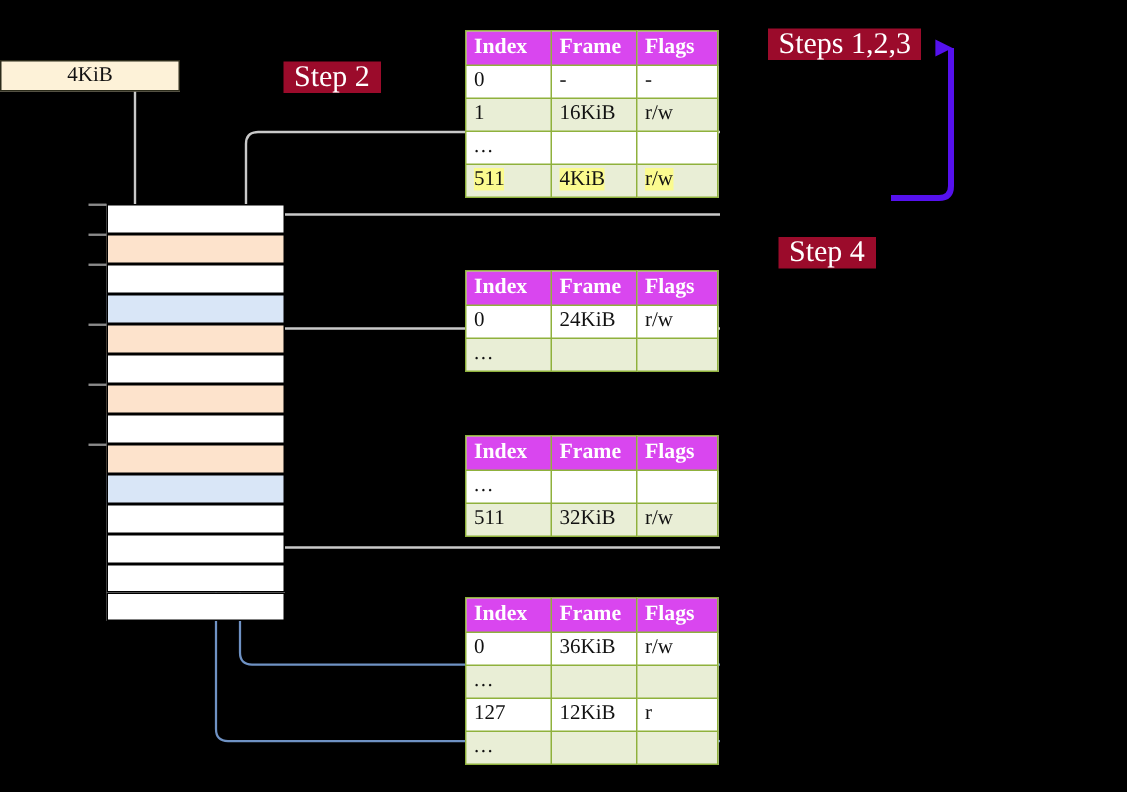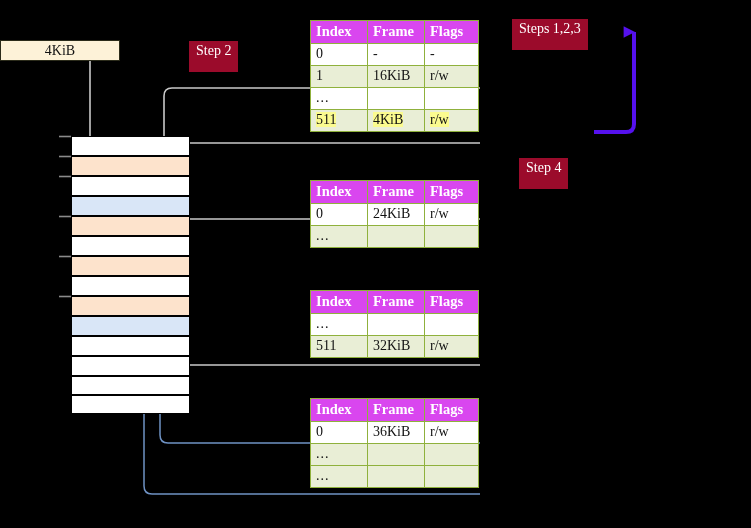--- a/index.html
+++ b/index.html
@@ -41,23 +41,23 @@
     color: #111111;
     font-size: 14px;
     line-height: 19px;
     text-align: center;
   }
 
   
   .badge {
     position: absolute;
     color: #ffffff;
-    font-size: 14px;
+    font-size: 20px;
     line-height: 18px;
-    padding: 1px 7px 12px 7px;
+    padding: 1px 7px 2px 7px;
     white-space: nowrap;
     text-align: center;
   }
   .badge-red    { background: #9b0b2b; }
   .badge-purple { background: #5511ee; }
 
   #badge-step0  { left: 189px; top: 41px; }
   #badge-s123   { left: 512px; top: 19px; }
   #badge-s1234  { left: 651px; top: 19px; }
   #badge-step4  { left: 519px; top: 158px; }
@@ -296,20 +296,25 @@
         <tr class="plain">
           <td class="c-index"><span>0</span></td>
           <td class="c-frame"><span>36KiB</span></td>
           <td class="c-flags"><span>r/w</span></td>
         </tr>
         <tr class="alt">
           <td class="c-index"><span class="ellip">...</span></td>
           <td class="c-frame"></td>
           <td class="c-flags"></td>
         </tr>
+        <tr class="plain">
+          <td class="c-index"><span>127</span></td>
+          <td class="c-frame"><span>12KiB</span></td>
+          <td class="c-flags"><span>r</span></td>
+        </tr>
         <tr class="alt">
           <td class="c-index"><span class="ellip">...</span></td>
           <td class="c-frame"></td>
           <td class="c-flags"></td>
         </tr>
       </tbody>
   </table>
 
 </div>
 

